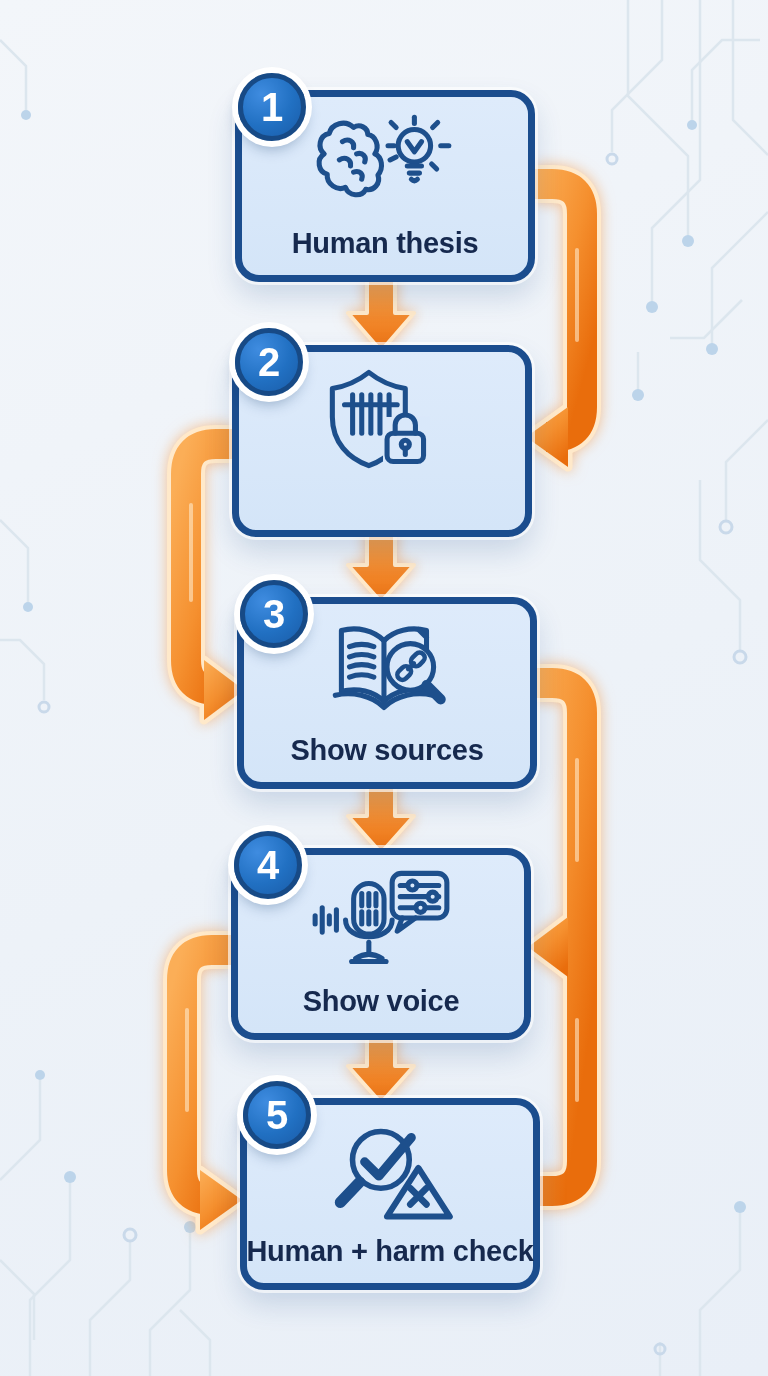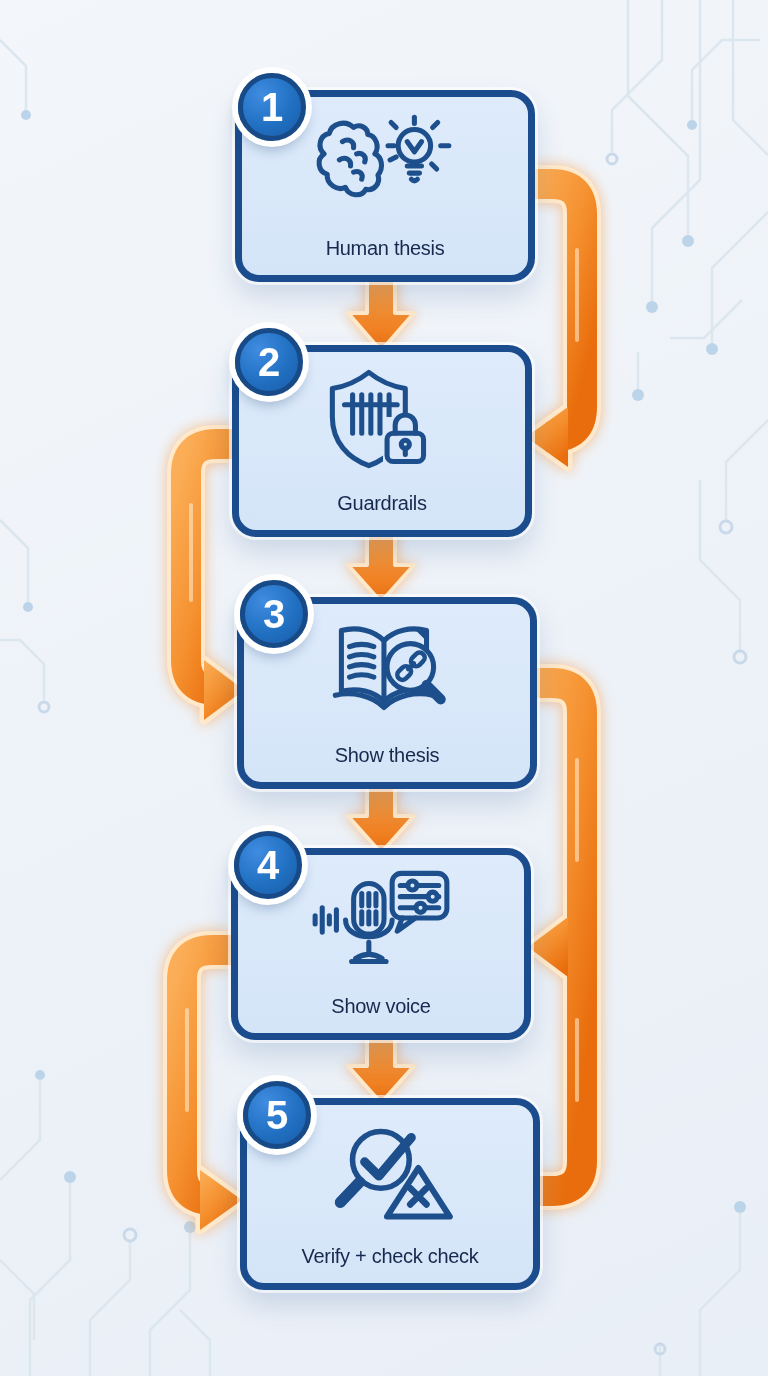--- a/index.html
+++ b/index.html
@@ -14,21 +14,21 @@
   .glow{filter:drop-shadow(0 0 7px rgba(246,148,58,0.55));}
   .card{
     position:absolute;width:300px;height:192px;box-sizing:border-box;z-index:2;
     background:linear-gradient(180deg,#deebfb 0%,#d4e5f8 100%);
     border:7px solid #1b4d8e;border-radius:24px;
     box-shadow:0 0 0 3px rgba(255,255,255,0.65), 0 14px 28px rgba(27,77,142,0.18);
     display:flex;flex-direction:column;align-items:center;justify-content:flex-end;
   }
   .card .icon{position:absolute;top:12px;left:50%;transform:translateX(-50%);width:152px;height:112px;}
   .card .label{
-    margin-bottom:15px;font-size:20px;font-weight:normal;color:#16294e;
+    margin-bottom:15px;font-size:29px;font-weight:bold;color:#16294e;
     letter-spacing:-0.3px;white-space:nowrap;
   }
   .badge{
     position:absolute;left:-4px;top:-24px;width:58px;height:58px;border-radius:50%;
     border:5px solid #174a86;
     background:radial-gradient(circle at 32% 28%, #3f8ce0 0%, #2170c2 55%, #1a5ca8 100%);
     box-shadow:0 0 0 6px #ffffff, 0 8px 14px rgba(20,60,110,0.35);
     display:flex;align-items:center;justify-content:center;z-index:3;
   }
   .badge span{color:#ffffff;font-size:40px;font-weight:bold;line-height:1;}
@@ -191,21 +191,20 @@
         <path d="M64 30 V68"></path>
         <path d="M73 30 V68"></path>
         <path d="M82 30 V68"></path>
         <rect x="76" y="52" width="46" height="46" fill="#d9e8fa" stroke="none"></rect>
         <path d="M88 68 V60 A10 10 0 0 1 108 60 V68"></path>
         <rect x="80" y="68" width="36" height="28" rx="6"></rect>
         <circle cx="98" cy="79" r="4"></circle>
         <path d="M98 83 L98 89"></path>
       </g>
     </svg>
-    <div class="label">Guardrails</div>
   </div>
 
   <div class="card" id="card3">
     <div class="badge">
       <span>3</span>
     </div>
     <svg class="icon" viewBox="0 0 150 110">
       <g stroke="#1d4f8c" stroke-width="5" fill="none" stroke-linecap="round" stroke-linejoin="round">
         <path d="M72 24 C62 14 46 10 30 14 L30 74 C46 70 62 74 72 84"></path>
         <path d="M72 24 C82 14 98 10 114 14 L114 74 C98 70 82 74 72 84"></path>
@@ -218,21 +217,21 @@
         <path d="M106 13 L114 21"></path>
         <circle cx="98" cy="50" r="23" fill="#d9e8fa"></circle>
         <path d="M114 68 L128 82" stroke-width="10"></path>
         <g stroke-width="4.5" transform="rotate(-45 98 50)">
           <rect x="82" y="45" width="15" height="10" rx="5"></rect>
           <rect x="101" y="45" width="15" height="10" rx="5"></rect>
           <path d="M95 50 H103"></path>
         </g>
       </g>
     </svg>
-    <div class="label">Show thesis</div>
+    <div class="label">Show sources</div>
   </div>
 
   <div class="card" id="card4">
     <div class="badge">
       <span>4</span>
     </div>
     <svg class="icon" viewBox="0 0 150 110">
       <g stroke="#1d4f8c" stroke-width="5" fill="none" stroke-linecap="round" stroke-linejoin="round">
         <path d="M10 48 V56"></path>
         <path d="M17 40 V64"></path>
@@ -269,16 +268,16 @@
     <svg class="icon" viewBox="0 0 150 110">
       <g stroke="#1d4f8c" stroke-width="5.5" fill="none" stroke-linecap="round" stroke-linejoin="round">
         <circle cx="66" cy="42" r="28"></circle>
         <path d="M45 64 L26 84" stroke-width="11"></path>
         <path d="M50 44 L64 58 L96 20" stroke-width="9"></path>
         <path d="M103 50 L134 98 H72 Z" fill="#d9e8fa" stroke-width="6"></path>
         <path d="M95 70 L111 86" stroke-width="6.5"></path>
         <path d="M111 70 L95 86" stroke-width="6.5"></path>
       </g>
     </svg>
-    <div class="label">Verify + check check</div>
+    <div class="label">Human + harm check</div>
   </div>
 
 </div>
 
 </body></html>

